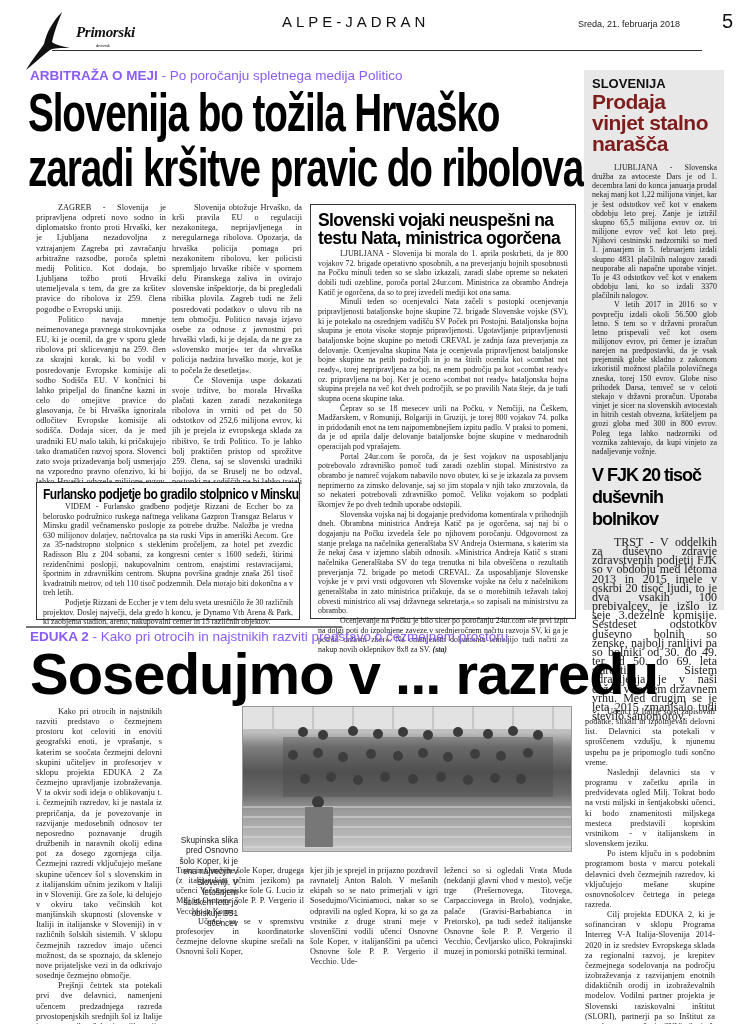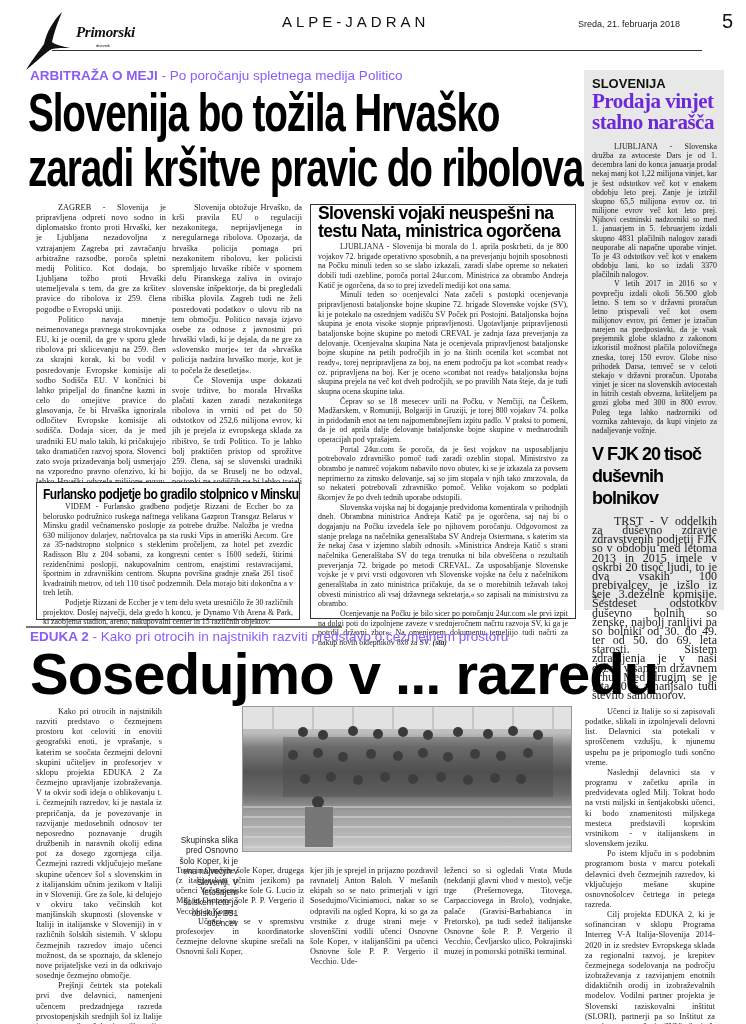--- a/index.html
+++ b/index.html
@@ -15,21 +15,21 @@
 .kicker{position:absolute;font-family:"Liberation Sans",sans-serif;font-size:13.5px;color:#8b5cf6;white-space:nowrap}
 .kicker b{font-weight:bold}
 .headline{position:absolute;font-family:"Liberation Sans",sans-serif;font-weight:bold;color:#000;line-height:1;white-space:nowrap;letter-spacing:-1.5px;transform-origin:left top}
 .body{font-size:8.3px;line-height:10.15px;text-align:justify;color:#222}
 .body p{text-indent:22px}
 .col{position:absolute}
 .box{position:absolute;border:1.5px solid #333;background:#fff}
 .box h3{font-family:"Liberation Sans",sans-serif;font-weight:bold;color:#000;line-height:1;white-space:nowrap;letter-spacing:-0.6px}
 .side{position:absolute;left:584px;top:70px;width:140px;height:540px;background:#e8e8e8}
 .side-kicker{font-family:"Liberation Sans",sans-serif;font-weight:bold;font-size:13px;color:#111}
-.side-head{font-family:Liberation Serif, serif;font-weight:bold;font-size:21px;line-height:21px;color:#6d28d9;letter-spacing:-0.5px}
+.side-head{font-family:Liberation Sans, sans-serif;font-weight:bold;font-size:21px;line-height:21px;color:#7f1d1d;letter-spacing:-0.5px}
 .side-head2{font-family:"Liberation Sans",sans-serif;font-weight:bold;font-size:18px;line-height:22px;color:#000;letter-spacing:-1px}
 .rule2{position:absolute;left:26px;top:626px;width:316px;height:2px;background:#777}
 .photo{position:absolute;left:242px;top:706px;width:330px;height:146px;background:linear-gradient(180deg,#cfcfcf 0%,#bdbdbd 18%,#7d7d7d 28%,#555 45%,#6a6a6a 60%,#9b9b9b 72%,#c9c9c9 100%);overflow:hidden;border:1px solid #999}
 .caption{position:absolute;left:176px;top:835px;width:62px;font-family:"Liberation Sans",sans-serif;font-size:8.3px;line-height:10.4px;text-align:right;color:#222}
 </style>
 </head>
 <body>
 
 <div class="logo">
   <svg width="50" height="62" viewBox="0 0 50 62" style="position:absolute;left:0;top:0">
@@ -52,21 +52,21 @@
 <div class="col body" style="left:36px;top:203px;width:130px">
   <p>ZAGREB - Slovenija je pripravljena odpreti novo sodno in diplomatsko fronto proti Hrvaški, ker je Ljubljana nezadovoljna z vztrajanjem Zagreba pri zavračanju arbitražne razsodbe, poroča spletni medij Politico. Kot dodaja, bo Ljubljana tožbo proti Hrvaški utemeljevala s tem, da gre za kršitev pravice do ribolova iz 259. člena pogodbe o Evropski uniji.</p>
   <p>Politico navaja mnenje neimenovanega pravnega strokovnjaka EU, ki je ocenil, da gre v sporu glede ribolova pri sklicevanju na 259. člen za skrajni korak, ki bo vodil v posredovanje Evropske komisije ali sodbo Sodišča EU. V končnici bi lahko pripeljal do finančne kazni in celo do omejitve pravice do glasovanja, če bi Hrvaška ignorirala odločitev Evropske komisije ali sodišča. Dodaja sicer, da je med uradniki EU malo takih, ki pričakujejo tako dramatičen razvoj spora. Slovenci zato svoja prizadevanja bolj usmerjajo na vzporedno pravno ofenzivo, ki bi lahko Hrvaški odvzela milijone evrov, ki jih prejema iz sklada za ribištvo EU, poudarja Politico.</p>
   <p>»Če Hrvaška ne bo kmalu spremenila svojega stališča o implementaciji (arbitraže), bo Slovenija prisiljena izko-</p>
 </div>
 <div class="col body" style="left:172px;top:203px;width:130px">
   <p>Slovenija obtožuje Hrvaško, da krši pravila EU o regulaciji nezakonitega, neprijavljenega in neregularnega ribolova. Opozarja, da hrvaška policija pomaga pri nezakonitem ribolovu, ker policisti spremljajo hrvaške ribiče v spornem delu Piranskega zaliva in ovirajo slovenske inšpektorje, da bi pregledali ribiška plovila. Zagreb tudi ne želi posredovati podatkov o ulovu rib na tem območju. Politico navaja izjavo osebe za odnose z javnostmi pri hrvaški vladi, ki je dejala, da ne gre za »slovensko morje« ter da »hrvaška policija nadzira hrvaško morje, kot je to počela že desetletja«.</p>
   <p>Če Slovenija uspe dokazati svoje trditve, bo morala Hrvaška plačati kazen zaradi nezakonitega ribolova in vrniti od pet do 50 odstotkov od 252,6 milijona evrov, ki jih je prejela iz evropskega sklada za ribištvo, še trdi Politico. To je lahko bolj praktičen pristop od sprožitve 259. člena, saj se slovenski uradniki bojijo, da se Bruselj ne bo odzval, postopki na sodiščih pa bi lahko trajali vrsto let.</p>
 </div>
 
-<div class="box" style="left:310px;top:204px;width:266px;height:415px;padding:0 7px">
+<div class="box" style="left:310px;top:204px;width:266px;height:415px;padding:7px 7px">
   <h3 style="font-size:17.5px">Slovenski vojaki neuspešni na</h3>
   <h3 style="font-size:17.5px;margin-bottom:2px">testu Nata, ministrica ogorčena</h3>
   <div class="body" style="font-size:7.9px;line-height:9.65px">
     <p>LJUBLJANA - Slovenija bi morala do 1. aprila poskrbeti, da je 800 vojakov 72. brigade operativno sposobnih, a na preverjanju bojnih sposobnosti na Počku minuli teden so se slabo izkazali, zaradi slabe opreme so nekateri dobili tudi ozebline, poroča portal 24ur.com. Ministrica za obrambo Andreja Katič je ogorčena, da so to prej izvedeli mediji kot ona sama.</p>
     <p>Minuli teden so ocenjevalci Nata začeli s postopki ocenjevanja pripravljenosti bataljonske bojne skupine 72. brigade Slovenske vojske (SV), ki je potekalo na osrednjem vadišču SV Poček pri Postojni. Bataljonska bojna skupina je enota visoke stopnje pripravljenosti. Ugotavljanje pripravljenosti bataljonske bojne skupine po metodi CREVAL je zadnja faza preverjanja za delovanje. Ocenjevalna skupina Nata je ocenjevala pripravljenost bataljonske bojne skupine na petih področjih in jo na štirih ocenila kot »combat not ready«, torej nepripravljena za boj, na enem področju pa kot »combat ready« oz. pripravljena na boj. Ker je oceno »combat not ready« bataljonska bojna skupina prejela na več kot dveh področjih, se po pravilih Nata šteje, da je tudi skupna ocena skupine taka.</p>
     <p>Čeprav so se 18 mesecev urili na Počku, v Nemčiji, na Češkem, Madžarskem, v Romuniji, Bolgariji in Gruziji, je torej 800 vojakov 74. polka in pridodanih enot na tem najpomembnejšem izpitu padlo. V praksi to pomeni, da je od aprila dalje delovanje bataljonske bojne skupine v mednarodnih operacijah pod vprašajem.</p>
     <p>Portal 24ur.com še poroča, da je šest vojakov na usposabljanju potrebovalo zdravniško pomoč tudi zaradi ozeblin stopal. Ministrstvo za obrambo je namreč vojakom nabavilo novo obutev, ki se je izkazala za povsem neprimerno za zimsko delovanje, saj so jim stopala v njih tako zmrzovala, da so nekateri potrebovali zdravniško pomoč. Veliko vojakom so podplati škornjev že po dveh tednih uporabe odstopili.</p>
     <p>Slovenska vojska naj bi dogajanje predvidoma komentirala v prihodnjih dneh. Obrambna ministrica Andreja Katič pa je ogorčena, saj naj bi o dogajanju na Počku izvedela šele po njihovem poročanju. Odgovornost za stanje prelaga na načelnika generalštaba SV Andreja Ostermana, s katerim sta že nekaj časa v izjemno slabih odnosih. »Ministrica Andreja Katič s strani načelnika Generalštaba SV do tega trenutka ni bila obveščena o rezultatih preverjanja 72. brigade po metodi CREVAL. Za usposabljanje Slovenske vojske je v prvi vrsti odgovoren vrh Slovenske vojske na čelu z načelnikom generalštaba in zato ministrica pričakuje, da se o morebitnih težavah takoj obvesti ministrico ali vsaj državnega sekretarja,« so zapisali na ministrstvu za obrambo.</p>
     <p><span>Ocenjevanje na Počku je bilo sicer po poročanju 24ur.com »le prvi izpit na dolgi poti do izpolnjene zaveze v srednjeročnem načrtu razvoja SV, ki ga je potrdil državni zbor«. Na omenjenem dokumentu temeljijo tudi načrti za nakup novih oklepnikov 8x8 za SV.</span> <i style="font-weight:bold">(sta)</i></p>
   </div>

